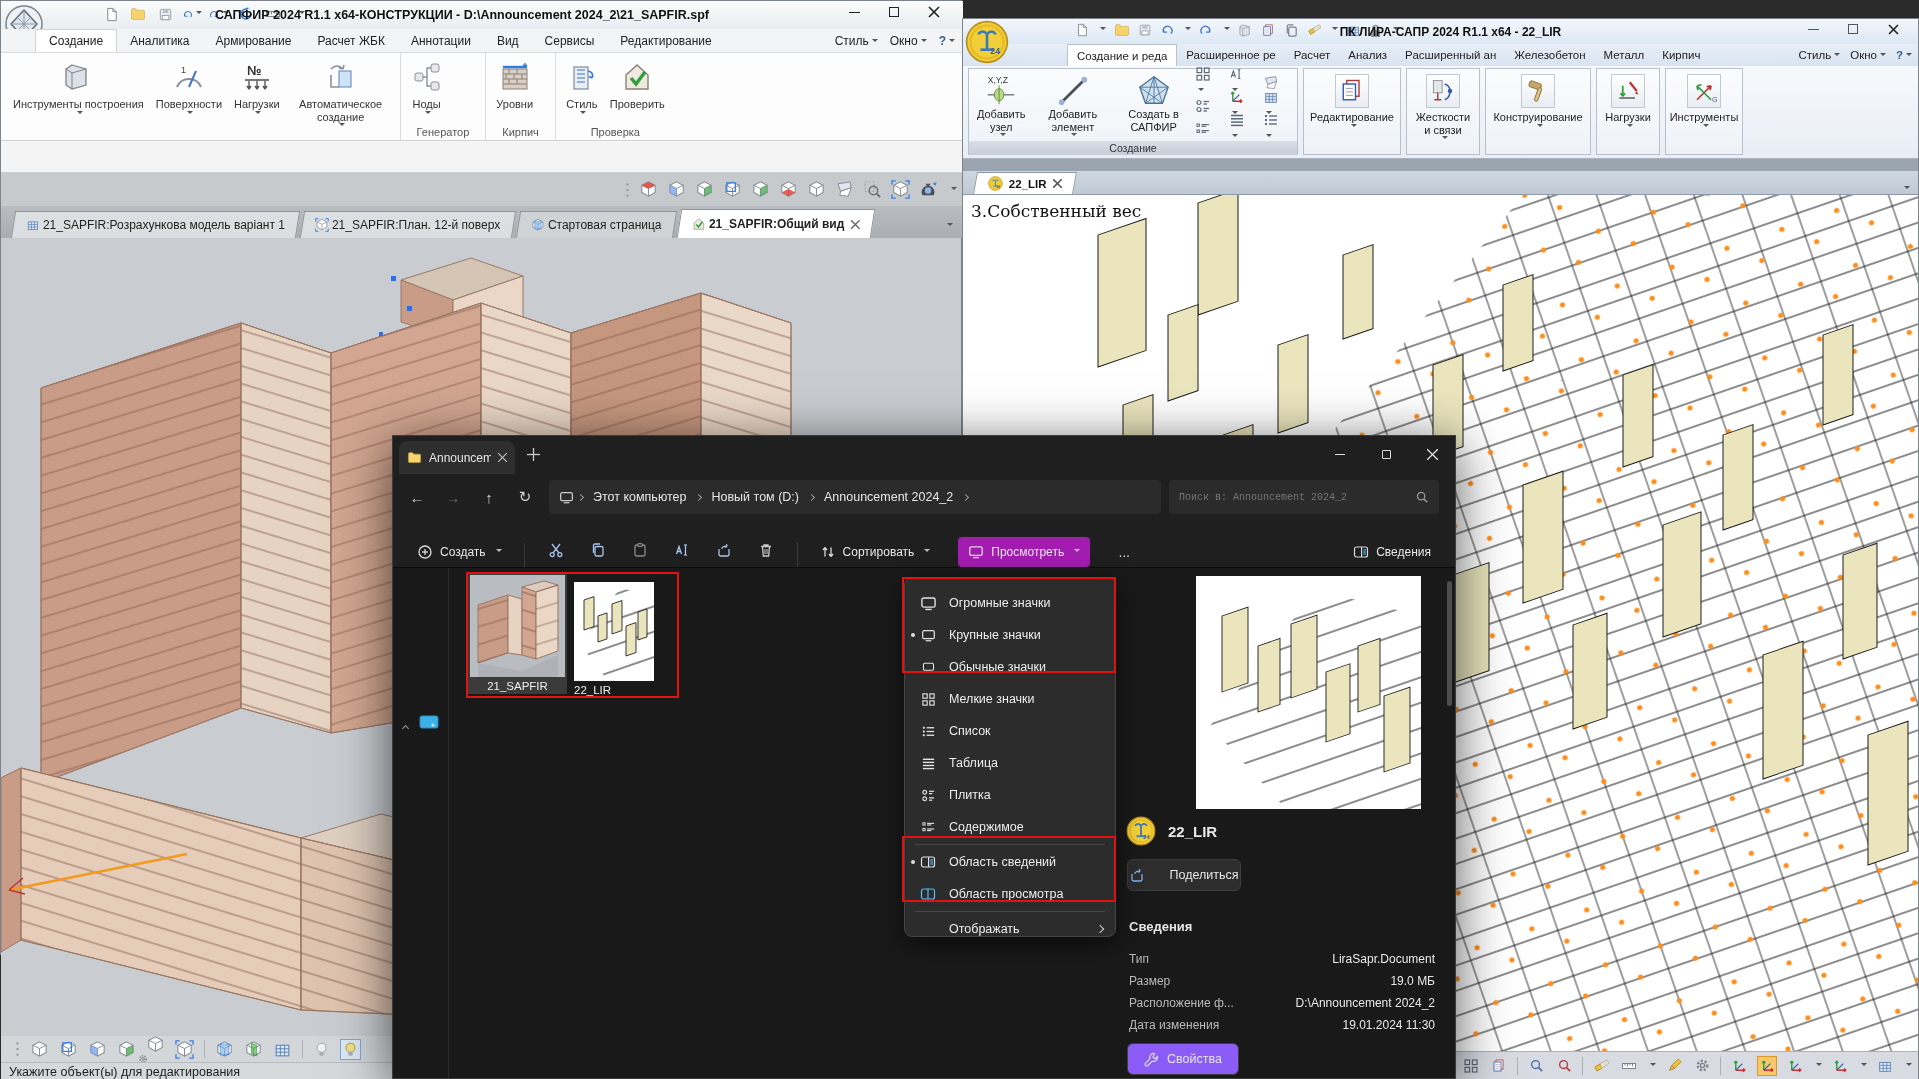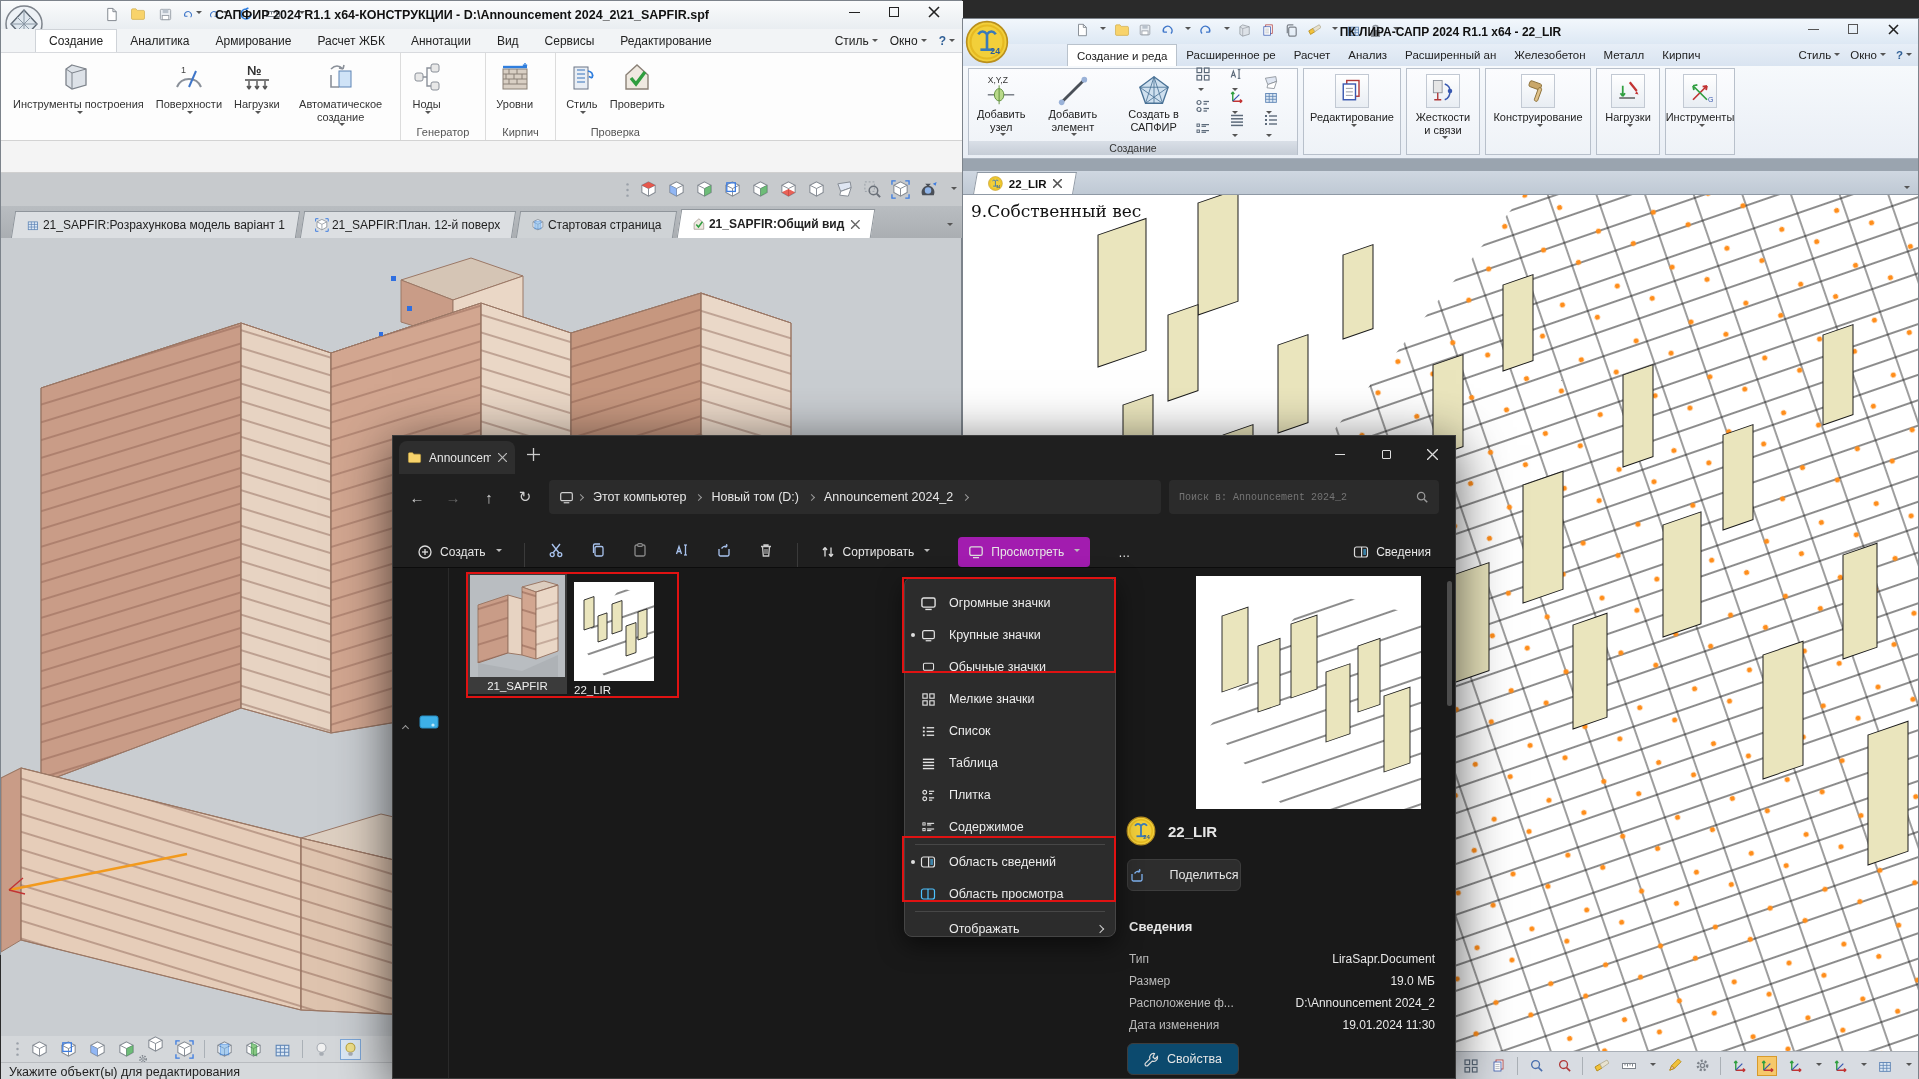--- a/index.html
+++ b/index.html
@@ -101,21 +101,21 @@
 .mrow{height:32px;display:flex;align-items:center;gap:12px;padding:0 10px 0 14px;position:relative;font-size:12.5px;color:#ececec}
 .mrow .mic{width:18px;display:flex;justify-content:center;color:#e3e3e3}
 .mrow.sel::before{content:"";position:absolute;left:6px;top:14px;width:4px;height:4px;border-radius:50%;background:#dedede}
 .msep{height:1px;background:#474747;margin:1px 10px}
 .subarrow{position:absolute;right:12px;width:6px;height:6px;border-right:1.4px solid #cfcfcf;border-top:1.4px solid #cfcfcf;transform:rotate(45deg)}
 .ex-details{position:absolute;left:723px;top:132px;width:333px;height:512px}
 .dp-share{position:absolute;left:11px;top:291px;width:114px;height:32px;background:#2d2d2d;border:1px solid #3d3d3d;border-radius:6px;display:flex;align-items:center;gap:24px;justify-content:center;font-size:12.5px}
 .dp-row{position:absolute;left:13px;right:14px;display:flex;justify-content:space-between;font-size:12px}
 .dp-row .k{color:#b9b9b9}
 .dp-row .v{color:#e8e8e8}
-.dp-props{position:absolute;left:11px;top:475px;width:112px;height:32px;background:#0c4a6e;border:1px solid #3d3d3d;border-radius:6px;display:flex;align-items:center;gap:8px;justify-content:center;font-size:12.5px}
+.dp-props{position:absolute;left:11px;top:475px;width:112px;height:32px;background:#8b5cf6;border:1px solid #3d3d3d;border-radius:6px;display:flex;align-items:center;gap:8px;justify-content:center;font-size:12.5px}
 .ex-scroll{position:absolute;right:3px;top:145px;width:5px;height:125px;background:#4d4d4d;border-radius:3px;z-index:36}
 </style>
 </head>
 <body>
 
 <svg width="0" height="0" style="position:absolute">
 <defs>
 <symbol id="cube" viewBox="0 0 20 20">
         <polygon points="10,2 17,5.5 17,13 10,17 3,13 3,5.5" fill="#fff" stroke="#848a92" stroke-width="1.1"></polygon>
         <polyline points="3,5.5 10,9 17,5.5" fill="none" stroke="#848a92"></polyline>
@@ -981,21 +981,21 @@
         </div>
     <div class="lr-bigbtn" style="width:64px">
           <span class="bic">
             <svg width="28" height="28">
               <use href="#loadld"></use>
             </svg>
           </span>
           <span>Нагрузки</span>
           <span class="car"></span>
         </div>
-    <div class="lr-bigbtn" style="width:70px">
+    <div class="lr-bigbtn" style="width:78px">
           <span class="bic">
             <svg width="28" height="28">
               <use href="#toolsl"></use>
             </svg>
           </span>
           <span>Инструменты</span>
           <span class="car"></span>
         </div>
   </div>
   <div class="abs lr-band"></div>
@@ -1006,21 +1006,21 @@
           </svg>
       <span>22_LIR</span>
       <svg width="9" height="9">
             <line x1="0" y1="0" x2="9" y2="9" stroke="#555" stroke-width="1.5"></line>
             <line x1="9" y1="0" x2="0" y2="9" stroke="#555" stroke-width="1.5"></line>
           </svg>
     </div>
     <span class="abs" style="right:8px;top:8px"><span class="car"></span></span>
   </div>
   <div class="abs lr-viewport">
-    <span class="lr-loadlbl">9.Собственный вес</span>
+    <span class="lr-loadlbl">3.Собственный вес</span>
     <svg width="955" height="856" viewBox="0 0 955 856">
       <defs>
         <pattern id="wf1" width="24" height="24" patternUnits="userSpaceOnUse" patternTransform="rotate(-19)">
               <line x1="0" y1="1" x2="24" y2="1" stroke="#1a1a1a" stroke-width="1"></line>
             </pattern>
         <pattern id="wf2" width="46" height="46" patternUnits="userSpaceOnUse" patternTransform="rotate(-19)">
               <line x1="1" y1="0" x2="1" y2="46" stroke="#1a1a1a" stroke-width="1"></line>
             </pattern>
         <pattern id="odots" width="58" height="58" patternUnits="userSpaceOnUse" patternTransform="rotate(-19)">
               <circle cx="9" cy="9" r="2.6" fill="#ff8d1a"></circle>

